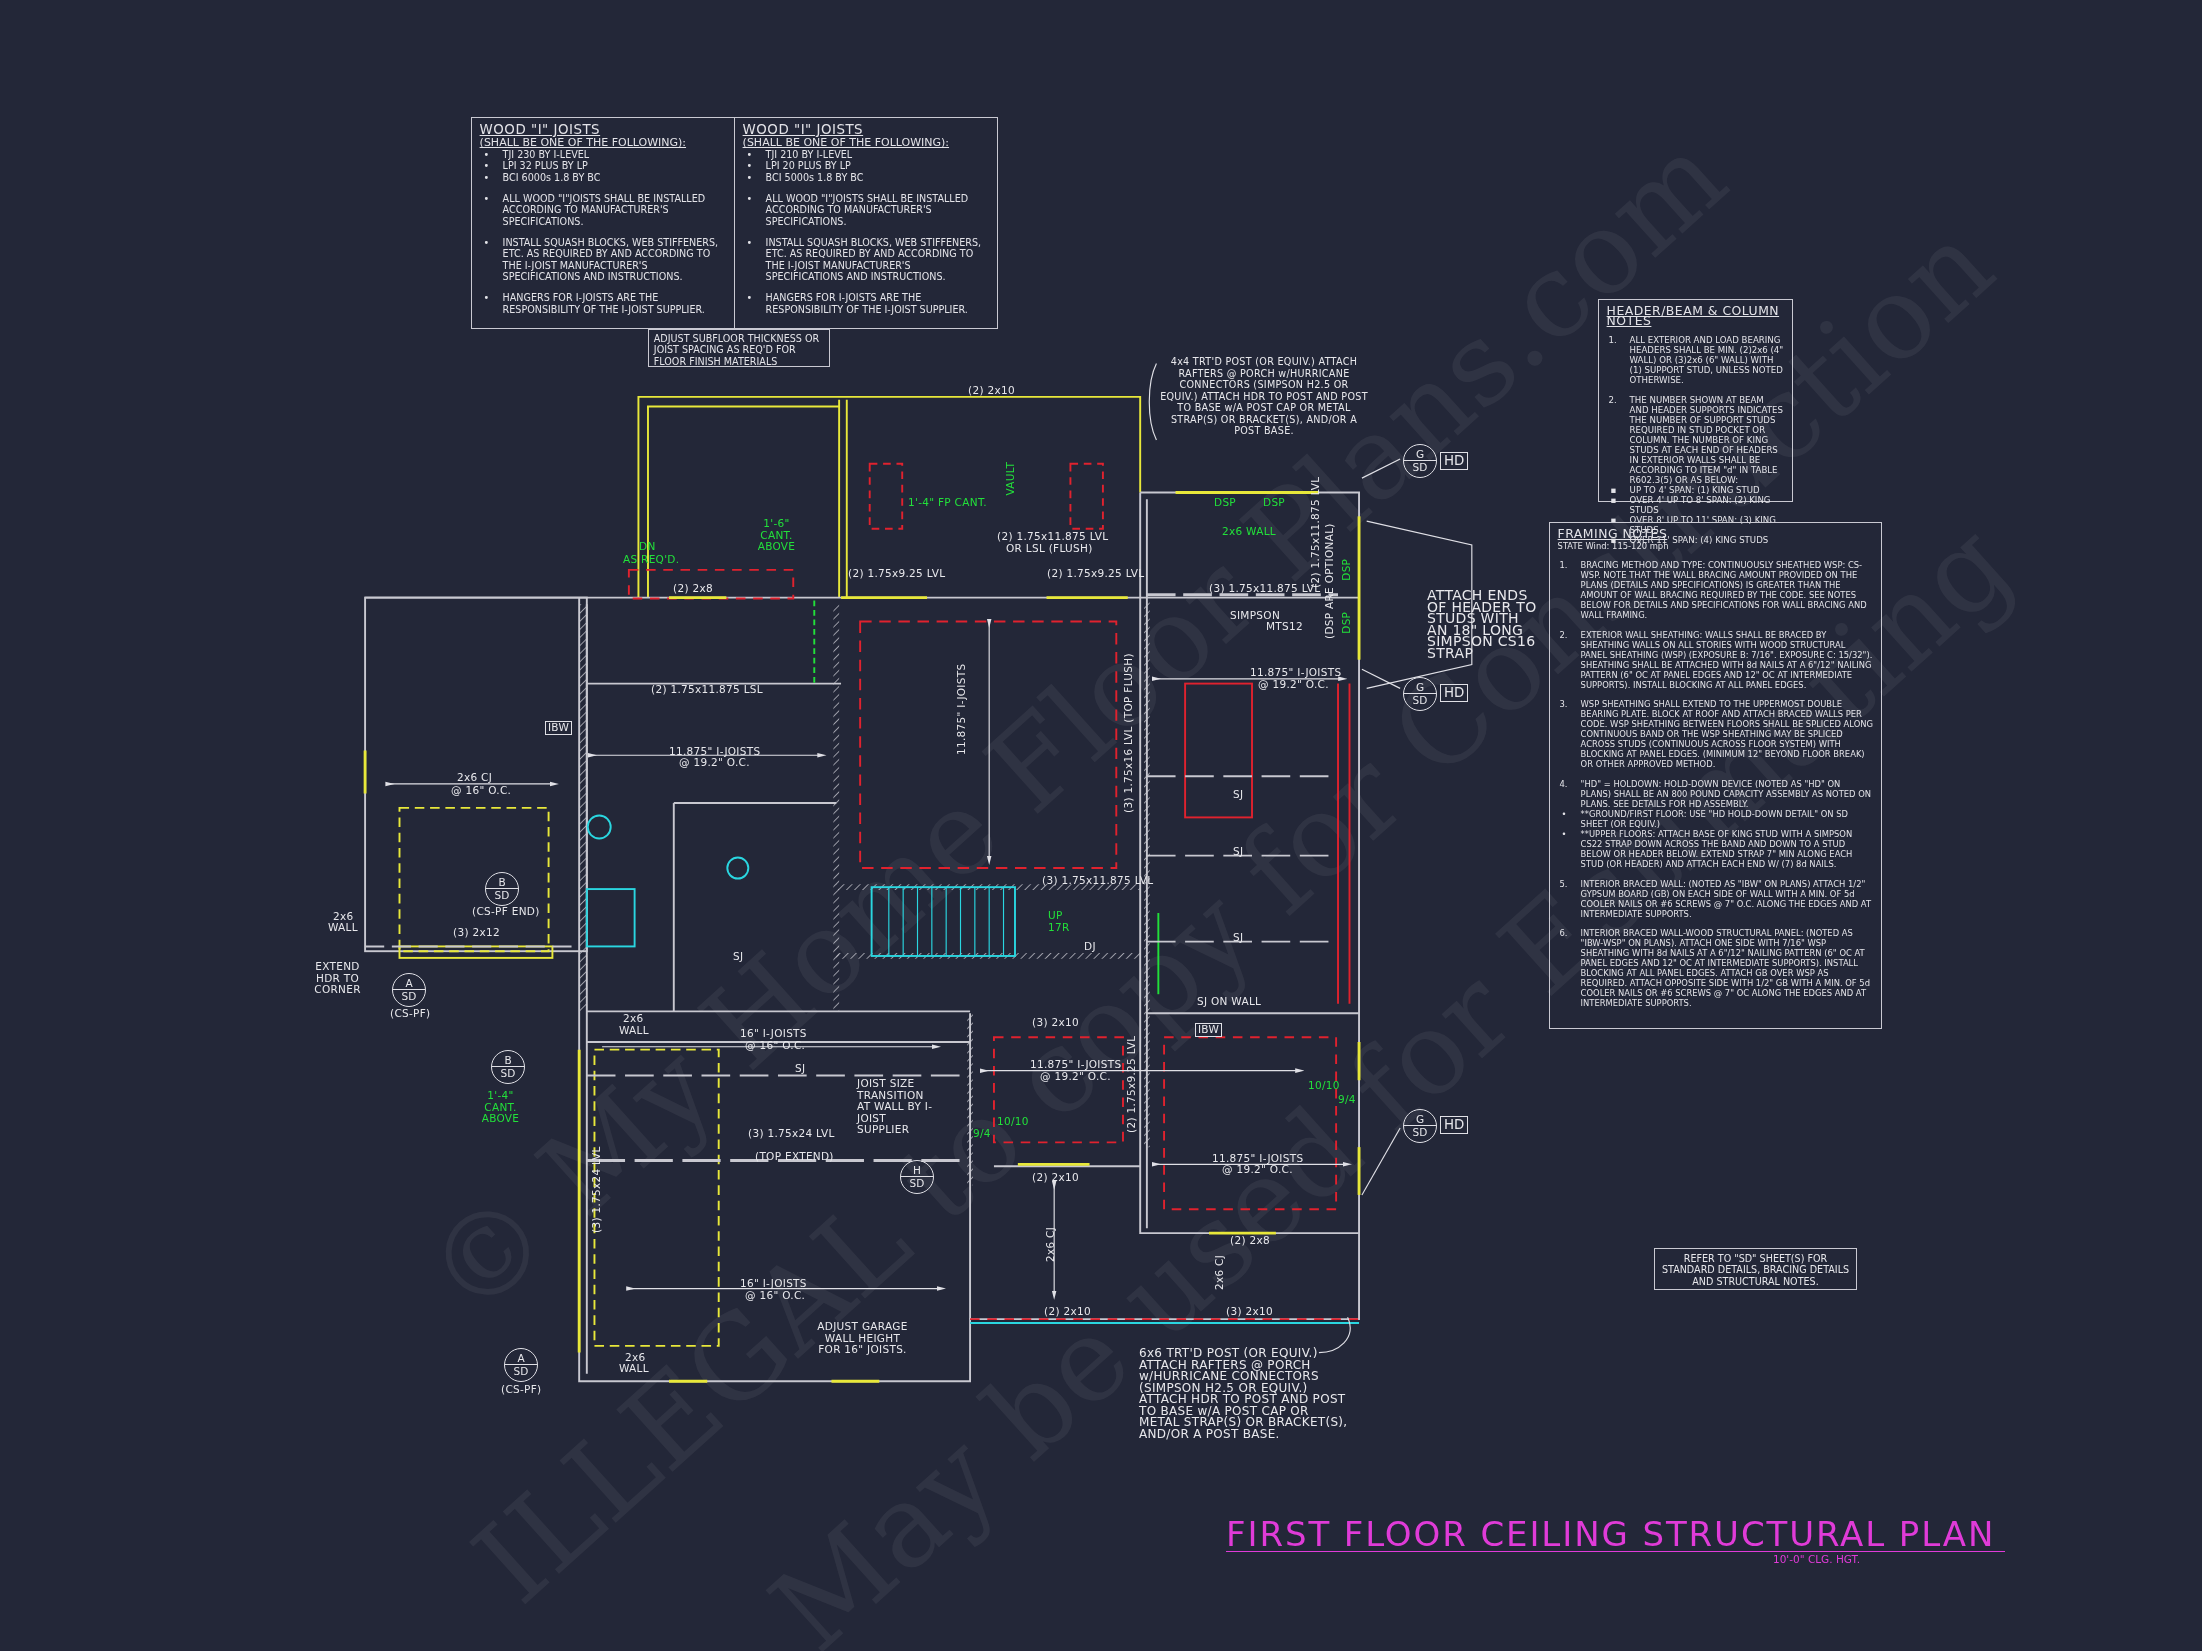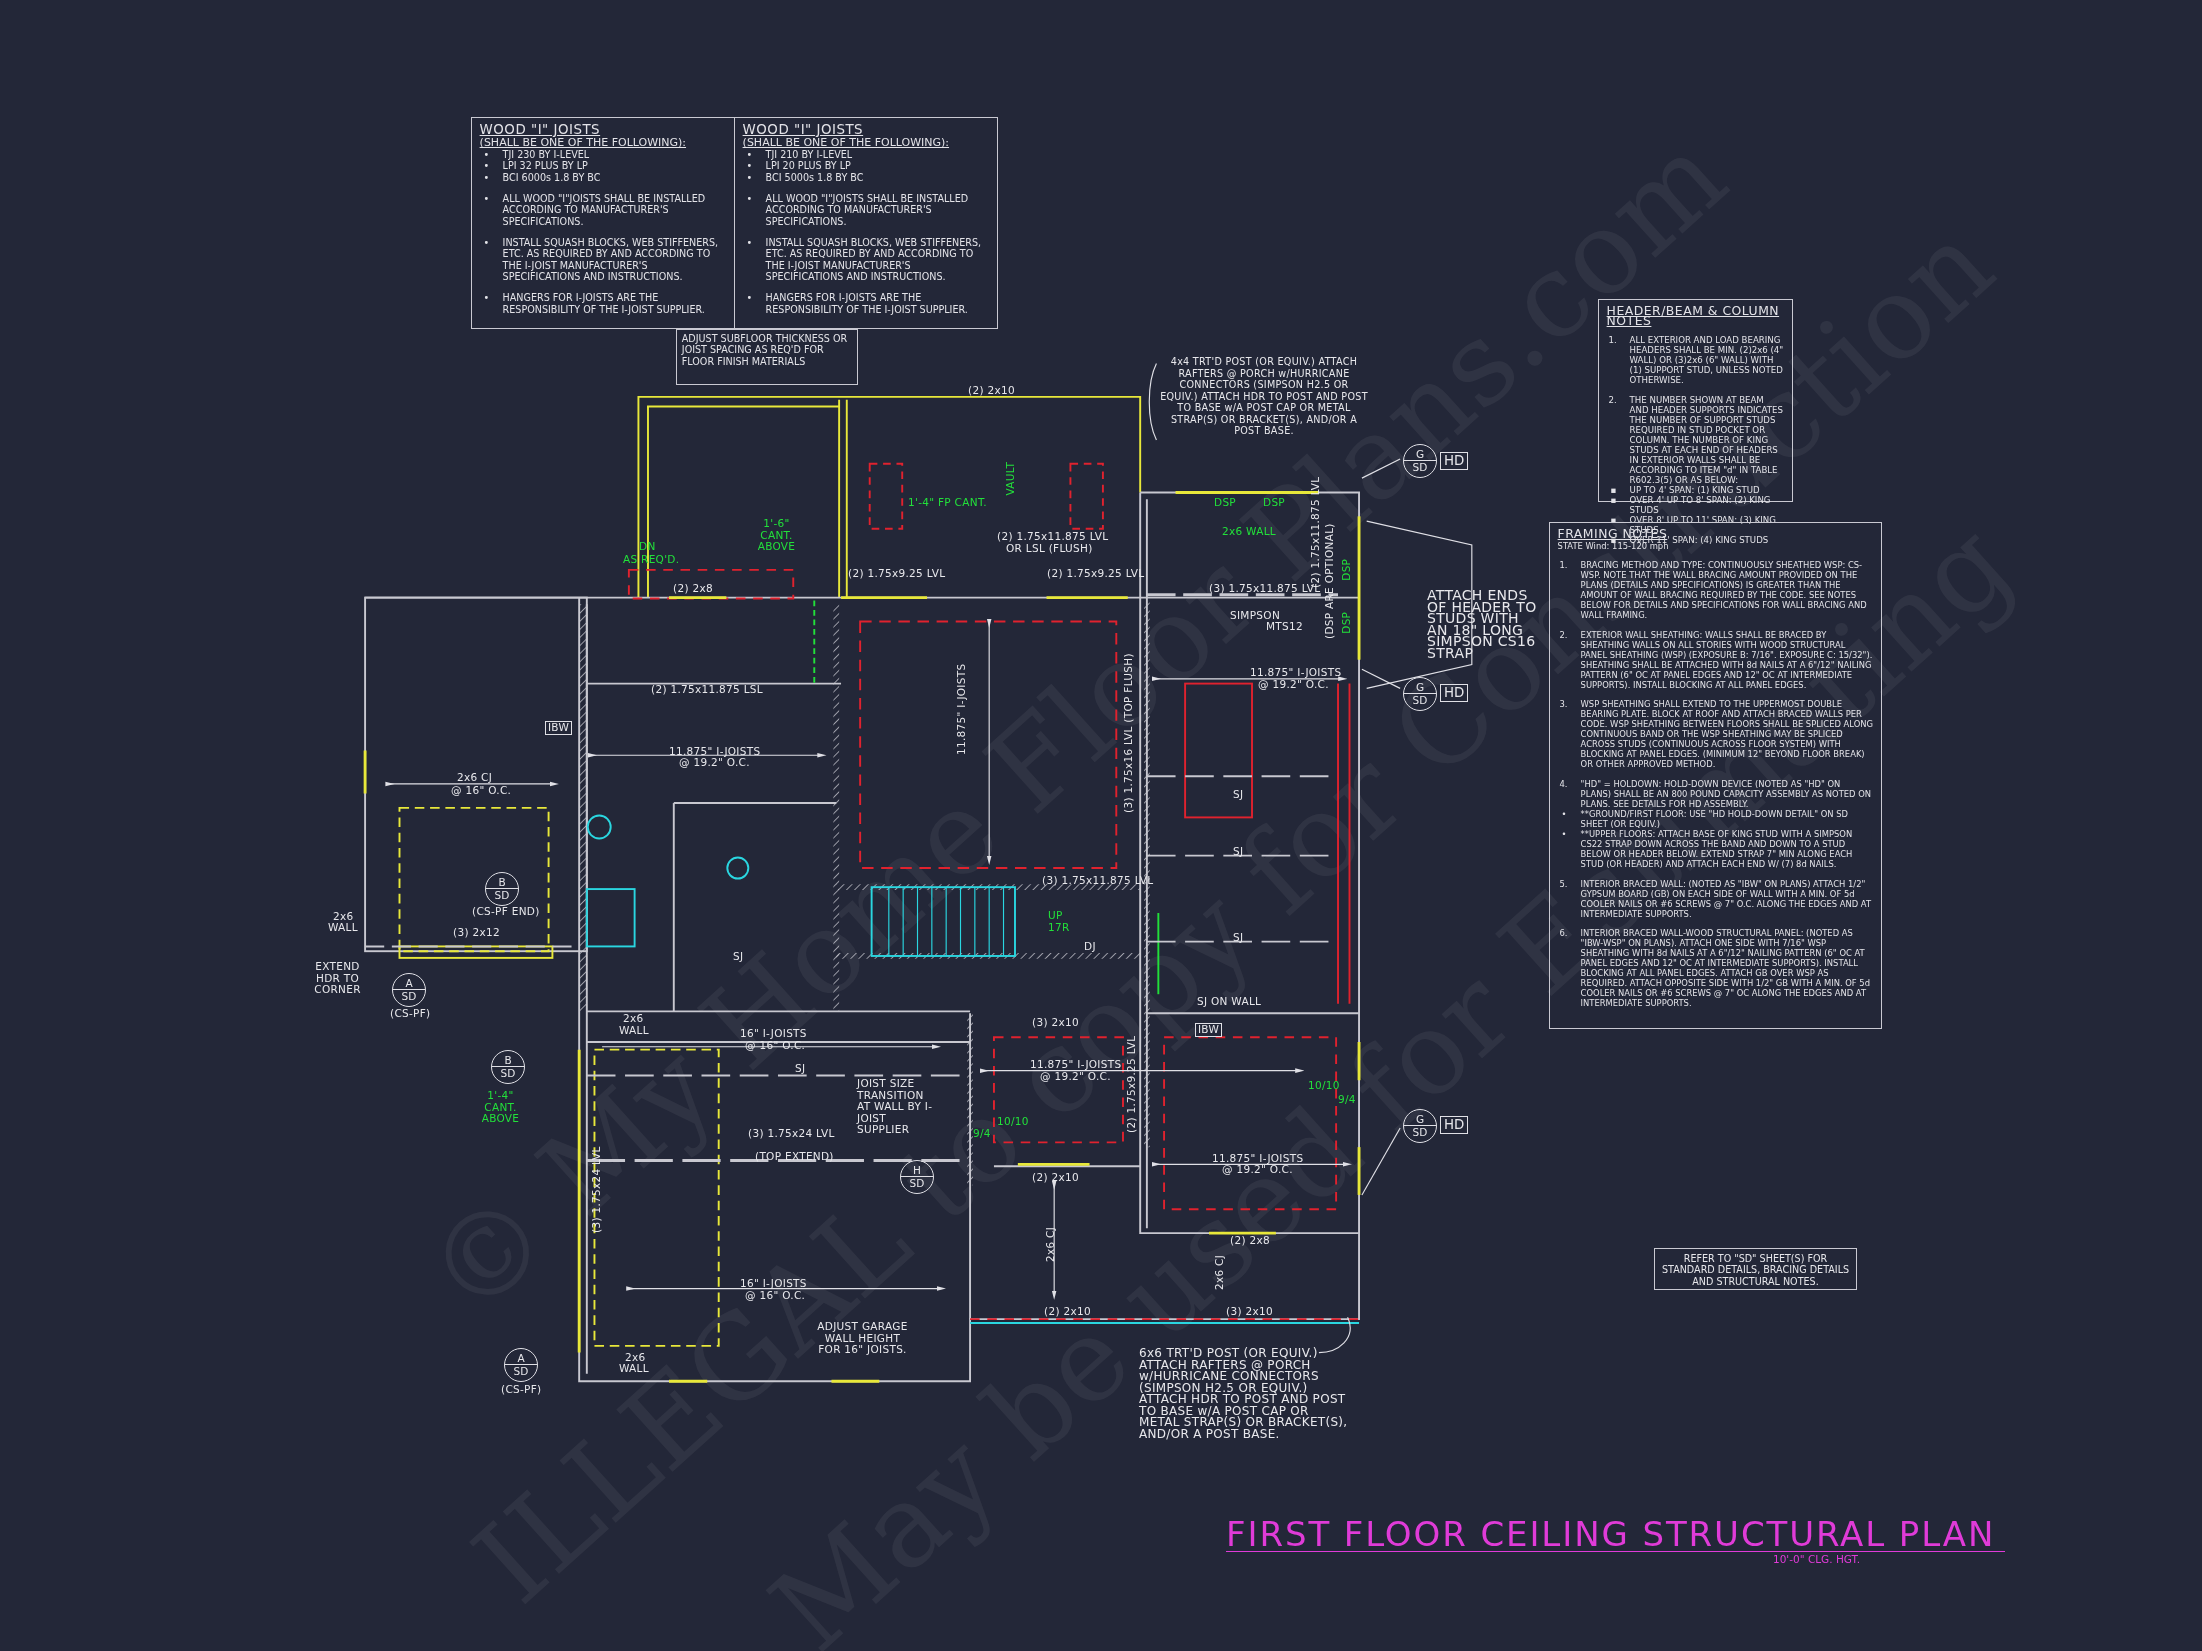--- a/index.html
+++ b/index.html
@@ -164,21 +164,21 @@
   <div class="sub">(SHALL BE ONE OF THE FOLLOWING):</div>
   <ul>
     <li><span class="b">•</span><span>TJI 210 BY I-LEVEL</span></li>
     <li><span class="b">•</span><span>LPI 20 PLUS BY LP</span></li>
     <li><span class="b">•</span><span>BCI 5000s 1.8 BY BC</span></li>
     <li class="gap" style="white-space:normal;"><span class="b">•</span><span>ALL WOOD "I"JOISTS SHALL BE INSTALLED ACCORDING TO MANUFACTURER'S SPECIFICATIONS.</span></li>
     <li class="gap" style="white-space:normal;"><span class="b">•</span><span>INSTALL SQUASH BLOCKS, WEB STIFFENERS, ETC. AS REQUIRED BY AND ACCORDING TO THE I-JOIST MANUFACTURER'S SPECIFICATIONS AND INSTRUCTIONS.</span></li>
     <li class="gap" style="white-space:normal;"><span class="b">•</span><span>HANGERS FOR I-JOISTS ARE THE RESPONSIBILITY OF THE I-JOIST SUPPLIER.</span></li>
   </ul>
 </div>
-<div class="box notes" style="left:676px;top:329px;width:182px;height:56px;padding:2.9px 4.8px;white-space:normal;">ADJUST SUBFLOOR THICKNESS OR JOIST SPACING AS REQ'D FOR FLOOR FINISH MATERIALS</div>
+<div class="box notes" style="left:648px;top:329px;width:182px;height:38px;padding:2.9px 4.8px;white-space:normal;">ADJUST SUBFLOOR THICKNESS OR JOIST SPACING AS REQ'D FOR FLOOR FINISH MATERIALS</div>
 
 <div class="box notes" style="left:1598px;top:299px;width:195px;height:203px;font-size:8.6px;line-height:10px;">
   <h3 style="font-size:12.4px;">HEADER/BEAM &amp; COLUMN NOTES</h3>
   <ul>
     <li class="gap" style="white-space:normal;"><span class="n">1.</span><span>ALL EXTERIOR AND LOAD BEARING HEADERS SHALL BE MIN. (2)2x6 (4" WALL) OR (3)2x6 (6" WALL) WITH (1) SUPPORT STUD, UNLESS NOTED OTHERWISE.</span></li>
     <li class="gap" style="white-space:normal;"><span class="n">2.</span><span>THE NUMBER SHOWN AT BEAM AND HEADER SUPPORTS INDICATES THE NUMBER OF SUPPORT STUDS REQUIRED IN STUD POCKET OR COLUMN. THE NUMBER OF KING STUDS AT EACH END OF HEADERS IN EXTERIOR WALLS SHALL BE ACCORDING TO ITEM "d" IN TABLE R602.3(5) OR AS BELOW:</span></li>
     <li><span class="b">▪</span><span>UP TO 4' SPAN: (1) KING STUD</span></li>
     <li><span class="b">▪</span><span>OVER 4' UP TO 8' SPAN: (2) KING STUDS</span></li>
     <li><span class="b">▪</span><span>OVER 8' UP TO 11' SPAN: (3) KING STUDS</span></li>
     <li><span class="b">▪</span><span>OVER 11' SPAN: (4) KING STUDS</span></li>

